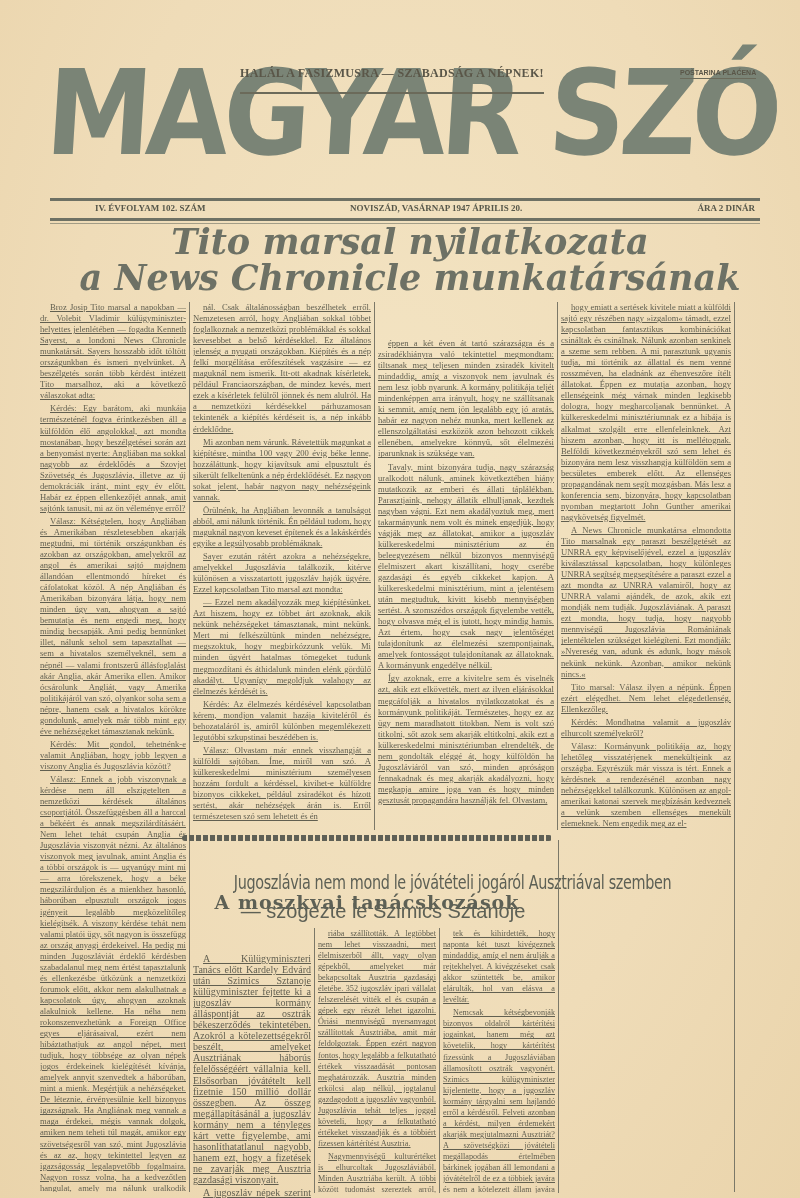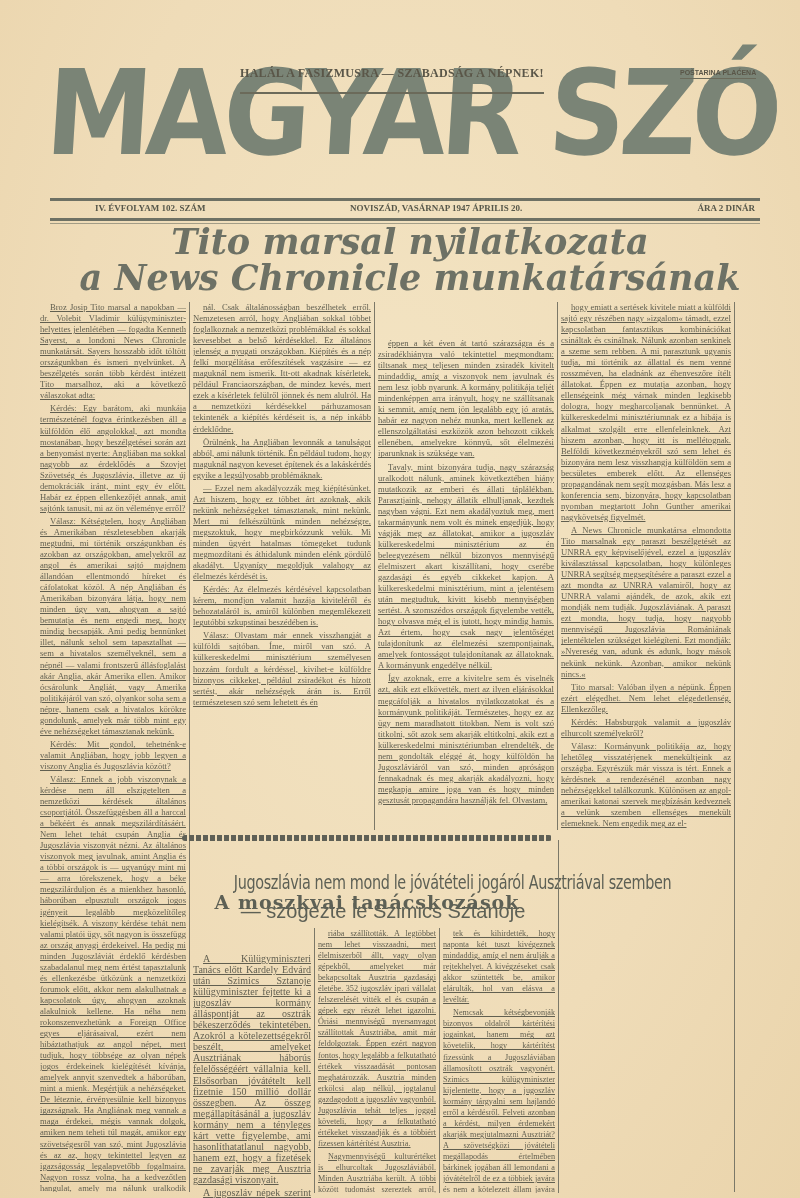--- a/index.html
+++ b/index.html
@@ -93,39 +93,41 @@
     <p>Kérdés: Egy barátom, aki munkája természeténél fogva érintkezésben áll a külföldön élő angolokkal, azt mondta mostanában, hogy beszélgetései során azt a benyomást nyerte: Angliában ma sokkal nagyobb az érdeklődés a Szovjet Szövetség és Jugoszlávia, illetve az új demokráciák iránt, mint egy év előtt. Habár ez éppen ellenkezőjét annak, amit sajtónk tanusit, mi az ön véleménye erről?</p>
     <p>Válasz: Kétségtelen, hogy Angliában és Amerikában részletesebben akarják megtudni, mi történik országunkban és azokban az országokban, amelyekről az angol és amerikai sajtó majdnem állandóan ellentmondó híreket és cáfolatokat közöl. A nép Angliában és Amerikában bizonyára látja, hogy nem minden úgy van, ahogyan a sajtó bemutatja és nem engedi meg, hogy mindig becsapják. Ami pedig bennünket illet, nálunk sehol sem tapasztalhat — sem a hivatalos személyeknél, sem a népnél — valami frontszerű állásfoglalást akár Anglia, akár Amerika ellen. Amikor ócsárolunk Angliát, vagy Amerika politikájáról van szó, olyankor soha sem a népre, hanem csak a hivatalos körökre gondolunk, amelyek már több mint egy éve nehézségeket támasztanak nekünk.</p>
     <p>Kérdés: Mit gondol, tehetnénk-e valamit Angliában, hogy jobb legyen a viszony Anglia és Jugoszlávia között?</p>
     <p>Válasz: Ennek a jobb viszonynak a kérdése nem áll elszigetelten a nemzetközi kérdések általános csoportjától. Összefüggésben áll a harccal a békéért és annak megszilárdításáért. Nem lehet tehát csupán Anglia és Jugoszlávia viszonyát nézni. Az általános viszonyok meg javulnak, amint Anglia és a többi országok is — ugyanúgy mint mi — arra törekszenek, hogy a béke megszilárduljon és a mienkhez hasonló, háborúban elpusztult országok jogos igényeit legalább megközelítőleg kielégítsék. A viszony kérdése tehát nem valami platói ügy, sőt nagyon is összefügg az ország anyagi érdekeivel. Ha pedig mi minden Jugoszláviát érdeklő kérdésben szabadalanul meg nem értést tapasztalunk és ellenkezésbe ütközünk a nemzetközi forumok előtt, akkor nem alakulhatnak a kapcsolatok úgy, ahogyan azoknak alakulniok kellene. Ha néha nem rokonszenvezhetünk a Foreign Office egyes eljárásaival, ezért nem hibáztathatjuk az angol népet, mert tudjuk, hogy többsége az olyan népek jogos érdekeinek kielégítését kívánja, amelyek annyit szenvedtek a háborúban, mint a mienk. Megértjük a nehézségeket. De léteznie, érvényesülnie kell bizonyos igazságnak. Ha Angliának meg vannak a maga érdekei, mégis vannak dolgok, amiken nem teheti túl magát, amikor egy szövetségesről van szó, mint Jugoszlávia és az az, hogy tekintettel legyen az igazságosság legalapvetőbb fogalmaira. Nagyon rossz volna, ha a kedvezőtlen hangulat, amely ma nálunk uralkodik Angliával szemben — nálunk, akik ismerjük mind a nehézségeket — mélyre hatolna és begyökeresedne a nép szívébe. Maga pedig tudja, hogy — tekintet nélkül a politikai felfogásokban esetleg még mutatkozó bizonyos árnyalati különbségekre — népünk 99 százaléka helyesli követeléseinket és külpolitikánkat.</p>
 
   </div>
   <div class="vline" style="left:189px;top:302px;height:890px;"></div>
 
   <div class="col" style="left:193px;top:302px;width:178px;height:528px;">
     <p>nál. Csak általánosságban beszélhetek erről. Nemzetesen arról, hogy Angliában sokkal többet foglalkoznak a nemzetközi problémákkal és sokkal kevesebbet a belső kérdésekkel. Ez általános jelenség a nyugati országokban. Kiépítés és a nép felkí morgélítása erőfeszítések vagzásire — ez maguknál nem ismerik. Itt-ott akadnak kísérletek, például Franciaországban, de mindez kevés, mert ezek a kísérletek felülről jönnek és nem alulról. Ha a nemzetközi kérdésekkel párhuzamosan tekintenék a kiépítés kérdéseit is, a nép inkább érdeklődne.</p>
+    <p>Mi azonban nem várunk. Rávetettük magunkat a kiépítésre, mintha 100 vagy 200 évig béke lenne, hozzáláttunk, hogy kijavítsuk ami elpusztult és sikerült felkeltenünk a nép érdeklődését. Ez nagyon sokat jelent, habár nagyon nagy nehézségeink vannak.</p>
     <p>Örülnénk, ha Angliában levonnák a tanulságot abból, ami nálunk történik. Én például tudom, hogy maguknál nagyon keveset építenek és a lakáskérdés egyike a legsúlyosabb problémáknak.</p>
+    <p>Sayer ezután rátért azokra a nehézségekre, amelyekkel Jugoszlávia találkozik, kitérve különösen a visszatartott jugoszláv hajók ügyére. Ezzel kapcsolatban Tito marsal azt mondta:</p>
     <p>— Ezzel nem akadályozzák meg kiépítésünket. Azt hiszem, hogy ez többet árt azoknak, akik nekünk nehézségeket támasztanak, mint nekünk. Mert mi felkészültünk minden nehézségre, megszoktuk, hogy megbirkózzunk velük. Mi minden ügyért hatalmas tömegeket tudunk megmozdítani és áthidalunk minden elénk gördülő akadályt. Ugyanígy megoldjuk valahogy az élelmezés kérdését is.</p>
     <p>Kérdés: Az élelmezés kérdésével kapcsolatban kérem, mondjon valamit hazája kiviteléről és behozataláról is, amiről különben megemlékezett legutóbbi szkupstinai beszédében is.</p>
     <p>Válasz: Olvastam már ennek visszhangját a külföldi sajtóban. Íme, miről van szó. A külkereskedelmi minisztérium személyesen hozzám fordult a kérdéssel, kivihet-e külföldre bizonyos cikkeket, például zsiradékot és hízott sertést, akár nehézségek árán is. Erről természetesen szó sem lehetett és én</p>
   </div>
   <div class="vline" style="left:374px;top:302px;height:528px;"></div>
 
   <div class="col" style="left:378px;top:302px;width:176px;height:528px;margin-top:36px;">
     <p>éppen a két éven át tartó szárazságra és a zsiradékhiányra való tekintettel megmondtam: tiltsanak meg teljesen minden zsiradék kivitelt mindaddig, amíg a viszonyok nem javulnak és nem lesz jobb nyarunk. A kormány politikája teljét mindenképpen arra irányult, hogy ne szállítsanak ki semmit, amíg nem jön legalább egy jó aratás, habár ez nagyon nehéz munka, mert kellenek az ellenszolgáltatási eszközök azon behozott cikkek ellenében, amelyekre könnyű, sőt élelmezési iparunknak is szüksége van.</p>
     <p>Tavaly, mint bizonyára tudja, nagy szárazság uralkodott nálunk, aminek következtében hiány mutatkozik az emberi és állati táplálékban. Parasztjaink, nehogy állatik elhulljanak, kezdtek nagyban vágni. Ezt nem akadályoztuk meg, mert takarmányunk nem volt és minek engedjük, hogy vágják meg az állatokat, amikor a jugoszláv külkereskedelmi minisztérium az én beleegyezésem nélkül bizonyos mennyiségű élelmiszert akart kiszállítani, hogy cserébe gazdasági és egyéb cikkeket kapjon. A külkereskedelmi minisztérium, mint a jelentésem után megtudtuk, kivitt kisebb mennyiségben sertést. A szomszédos országok figyelembe vették, hogy olvasva még el is jutott, hogy mindig hamis. Azt értem, hogy csak nagy jelentőséget tulajdonítunk az élelmezési szempontjainak, amelyek fontosságot tulajdonítanak az állatoknak. A kormányunk engedélye nélkül.</p>
     <p>Így azoknak, erre a kivitelre sem és viselnék azt, akik ezt elkövették, mert az ilyen eljárásokkal megcáfolják a hivatalos nyilatkozatokat és a kormányunk politikáját. Természetes, hogy ez az ügy nem maradhatott titokban. Nem is volt szó titkolni, sőt azok sem akarják eltitkolni, akik ezt a külkereskedelmi minisztériumban elrendelték, de nem gondolták eléggé át, hogy külföldön ha Jugoszláviáról van szó, minden apróságon fennakadnak és meg akarják akadályozni, hogy megkapja amire joga van és hogy minden gesztusát propagandára használják fel. Olvastam,</p>
   </div>
   <div class="vline" style="left:557px;top:302px;height:528px;"></div>
 
   <div class="col" style="left:561px;top:302px;width:170px;height:528px;">
     <p>hogy emiatt a sertések kivitele miatt a külföldi sajtó egy részében nagy »izgalom« támadt, ezzel kapcsolatban fantasztikus kombinációkat csináltak és csinálnak. Nálunk azonban senkinek a szeme sem rebben. A mi parasztunk ugyanis tudja, mi történik az állattal és nem venné rosszméven, ha eladnánk az éhenveszőre ítélt állatokat. Éppen ez mutatja azonban, hogy ellenségeink még várnak minden legkisebb dologra, hogy megharcoljanak bennünket. A külkereskedelmi minisztériumnak ez a hibája is alkalmat szolgált erre ellenfeleinknek. Azt hiszem azonban, hogy itt is mellétognak. Belföldi következményekről szó sem lehet és bizonyára nem lesz visszhangja külföldön sem a becsületes emberek előtt. Az ellenséges propagandának nem segít mozgásban. Más lesz a konferencia sem, bizonyára, hogy kapcsolatban nyomban megtartott John Gunther amerikai nagykövetség figyelmét.</p>
     <p>A News Chronicle munkatársa elmondotta Tito marsalnak egy paraszt beszélgetését az UNRRA egy képviselőjével, ezzel a jugoszláv kiválasztással kapcsolatban, hogy különleges UNRRA segítség megsegítésére a paraszt ezzel a azt mondta az UNRRA valamiről, hogy az UNRRA valami ajándék, de azok, akik ezt mondják nem tudják. Jugoszláviának. A paraszt ezt mondta, hogy tudja, hogy nagyobb mennyiségű Jugoszlávia Romániának jelentéktelen szükséget kielégíteni. Ezt mondják: »Nyereség van, adunk és adunk, hogy mások nekünk nekünk. Azonban, amikor nekünk nincs.«</p>
-    <p>Tito marsal: Valóban ilyen a népünk. Éppen ezért elégedhet. Nem lehet elégedetlenség. Ellenkezőleg.</p>
-    <p>Kérdés: Habsburgok valamit a jugoszláv elhurcolt személyekről?</p>
+    <p>Tito marsal: Válasz ilyen a népünk. Éppen ezért elégedhet. Nem lehet elégedetlenség. Ellenkezőleg.</p>
+    <p>Kérdés: Mondhatna valamit a jugoszláv elhurcolt személyekről?</p>
     <p>Válasz: Kormányunk politikája az, hogy lehetőleg visszatérjenek menekültjeink az országba. Egyrészük már vissza is tért. Ennek a kérdésnek a rendezésénél azonban nagy nehézségekkel találkozunk. Különösen az angol-amerikai katonai szervek megbízásán kedveznek a velünk szemben ellenséges menekült elemeknek. Nem engedik meg az el-</p>
   </div>
   <div class="vline" style="left:734px;top:302px;height:890px;"></div>
 
   <div class="col" style="left:632px;top:302px;width:0;height:0;"></div>
 
   <div class="col" style="left:738px;top:302px;width:58px;height:890px;font-size:7px;line-height:11.05px;opacity:0;"></div>
 
   <div class="wavy"></div>
 

